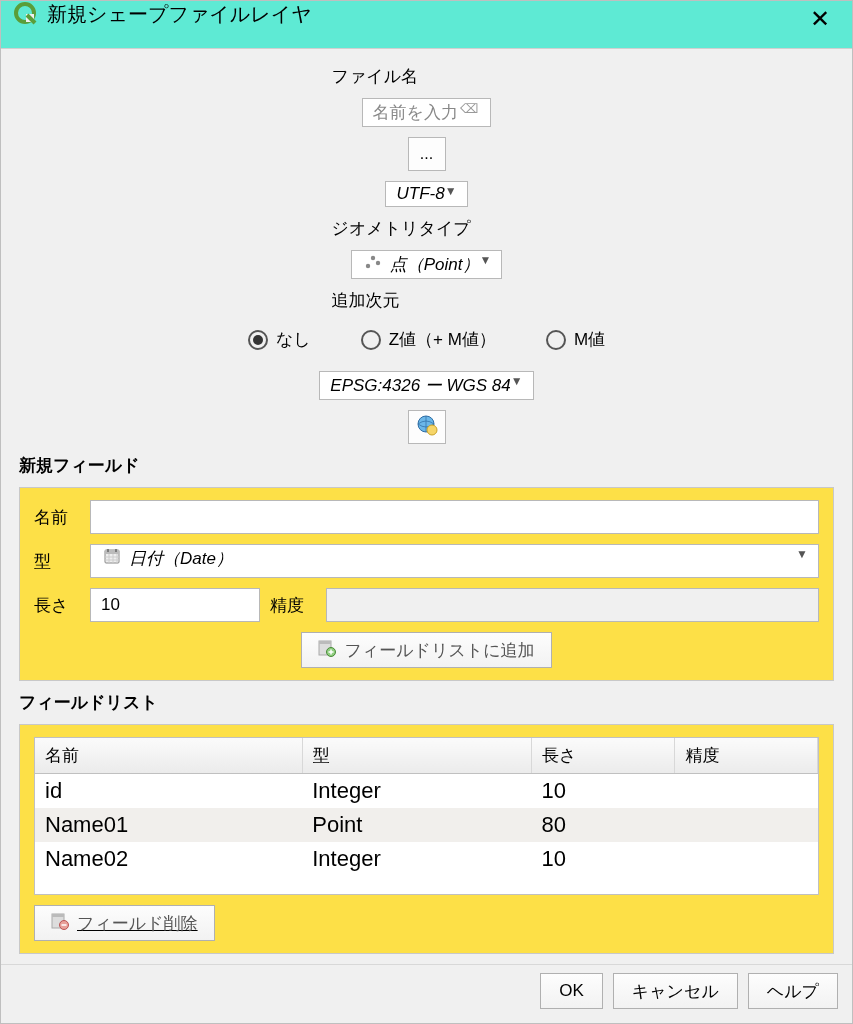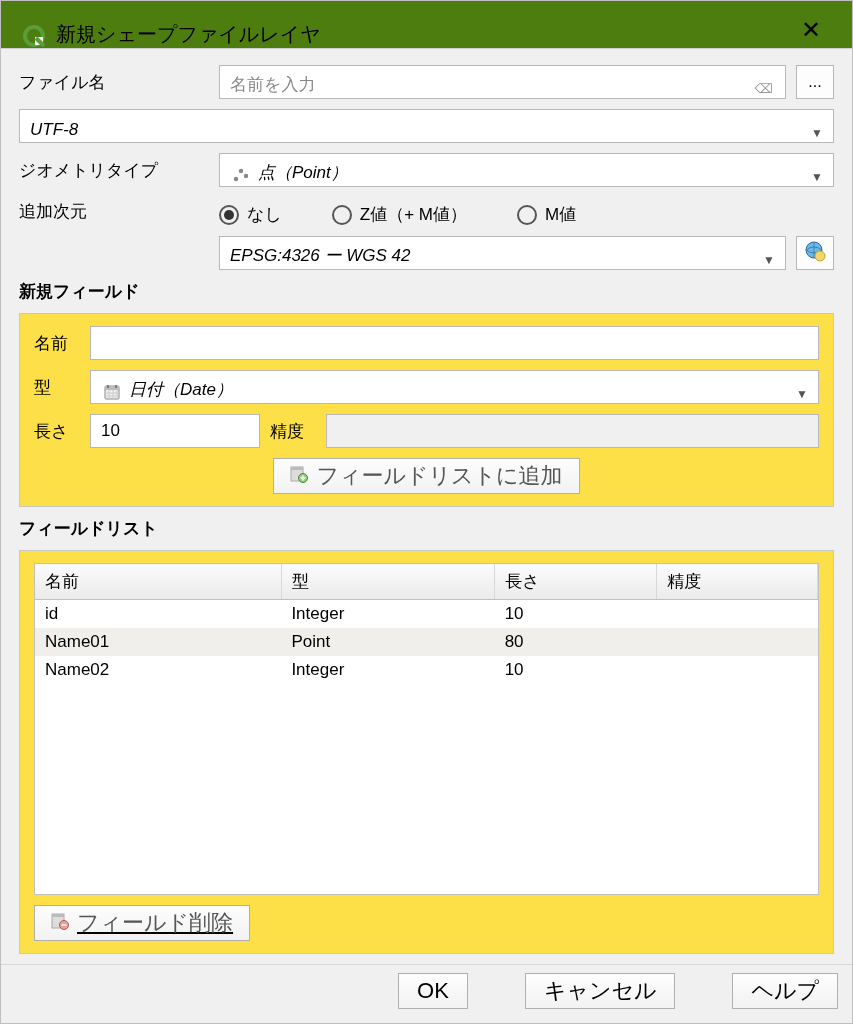--- a/index.html
+++ b/index.html
@@ -16,25 +16,25 @@
   .window {
     width: 853px;
     height: 1024px;
     background: #f0f0f0;
     border: 1px solid #bfbfbf;
     display: flex;
     flex-direction: column;
   }
   .titlebar {
     height: 48px;
-    background: #4d7c0f;
+    background: #5eead4;
     border-bottom: 1px solid #d0d0d0;
     display: flex;
-    align-items: flex-end;
-    padding: 0 21px;
+    align-items: flex-start;
+    padding: 0 12px;
   }
   .titlebar .app-icon {
     width: 24px; height: 24px;
     margin-right: 10px;
     display: inline-flex;
     align-items: center;
     justify-content: center;
   }
   .titlebar .title { font-size: 20px; flex: 1; }
   .titlebar .close {
@@ -47,35 +47,36 @@
     flex: 1;
     display: flex;
     flex-direction: column;
     gap: 10px;
     overflow: hidden;
   }
   .form-row {
     display: flex;
     align-items: center;
     gap: 10px;
+    flex-direction: column;
   }
   .form-row > label.lbl {
     width: 190px;
     flex-shrink: 0;
   }
   .text-input, .select-field {
     flex: 1;
     height: 34px;
     border: 1px solid #b8b8b8;
     background: #fff;
     padding: 2px 10px;
     font-size: 17px;
     font-family: inherit;
     display: flex;
-    align-items: flex-end;
+    align-items: flex-start;
     position: relative;
   }
   .text-input {
     min-width: 0;
   }
   .text-input.readonly {
     background: #f0f0f0;
     color: #777;
   }
   .select-field {
@@ -159,21 +160,21 @@
   .inline-row .text-input.short { flex: 0 0 170px; }
   .btn {
     height: 36px;
     border: 1px solid #b0b0b0;
     background: linear-gradient(#fdfdfd,#f2f2f2);
     padding: 0 16px;
     display: inline-flex;
     align-items: center;
     gap: 8px;
     cursor: pointer;
-    font-size: 22px;
+    font-size: 17px;
     color: #555;
   }
   .btn.enabled { color: #000; }
   .btn-row-center { display:flex; justify-content:center; }
   .btn-row-right { display:flex; justify-content:flex-start;text-decoration:underline; }
   .table-wrap {
     border: 1px solid #c0c0c0;
     background: #fff;
     flex: 1;
     overflow: auto;
@@ -186,33 +187,33 @@
     text-align: left;
     font-weight: normal;
     background: linear-gradient(#fbfbfb,#ebebeb);
     border-bottom: 1px solid #c0c0c0;
     border-right: 1px solid #d8d8d8;
     padding: 6px 10px;
     font-size: 17px;
   }
   table.fields tbody td {
     padding: 4px 10px;
-    font-size: 17px;
+    font-size: 22px;
   }
   table.fields tbody tr:nth-child(even) td {
     background: #f1efec;
   }
   .footer {
     padding: 8px 14px 14px;
     display: flex;
     justify-content: flex-end;
     gap: 10px;
     border-top: 1px solid #d8d8d8;
   }
-  .footer .btn { color:#000; padding:0 18px;margin-left:47px; }
+  .footer .btn { color:#000; padding:0 18px; }
   .point-icon-svg { display:block; }
 </style>
 </head>
 <body>
 
 <div class="window">
   <div class="titlebar">
     <span class="app-icon">
       <svg width="24" height="24" viewBox="0 0 24 24">
           <circle cx="12" cy="12" r="9" fill="none" stroke="#5a9e3a" stroke-width="4"></circle>
@@ -275,21 +276,21 @@
         <div class="radio-item">
           <span class="radio-circle"></span>
           <span>M値</span>
         </div>
       </div>
     </div>
 
     <div class="form-row">
       <label class="lbl"></label>
       <div class="select-field">
-        <span class="sel-text">EPSG:4326 ー WGS 42</span>
+        <span class="sel-text">EPSG:4326 ー WGS 84</span>
         <span class="caret">▼</span>
       </div>
       <div class="icon-btn">
         <span>
           <svg width="22" height="22" viewBox="0 0 22 22">
               <circle cx="10" cy="10" r="8" fill="#6bb7e8" stroke="#2e6ca3" stroke-width="1"></circle>
               <path d="M2 10 Q10 4 18 10 M2 10 Q10 16 18 10 M10 2 V18" stroke="#2e6ca3" stroke-width="0.7" fill="none"></path>
               <circle cx="16" cy="16" r="5" fill="#f6d568" stroke="#c9a227" stroke-width="1"></circle>
             </svg>
         </span>

